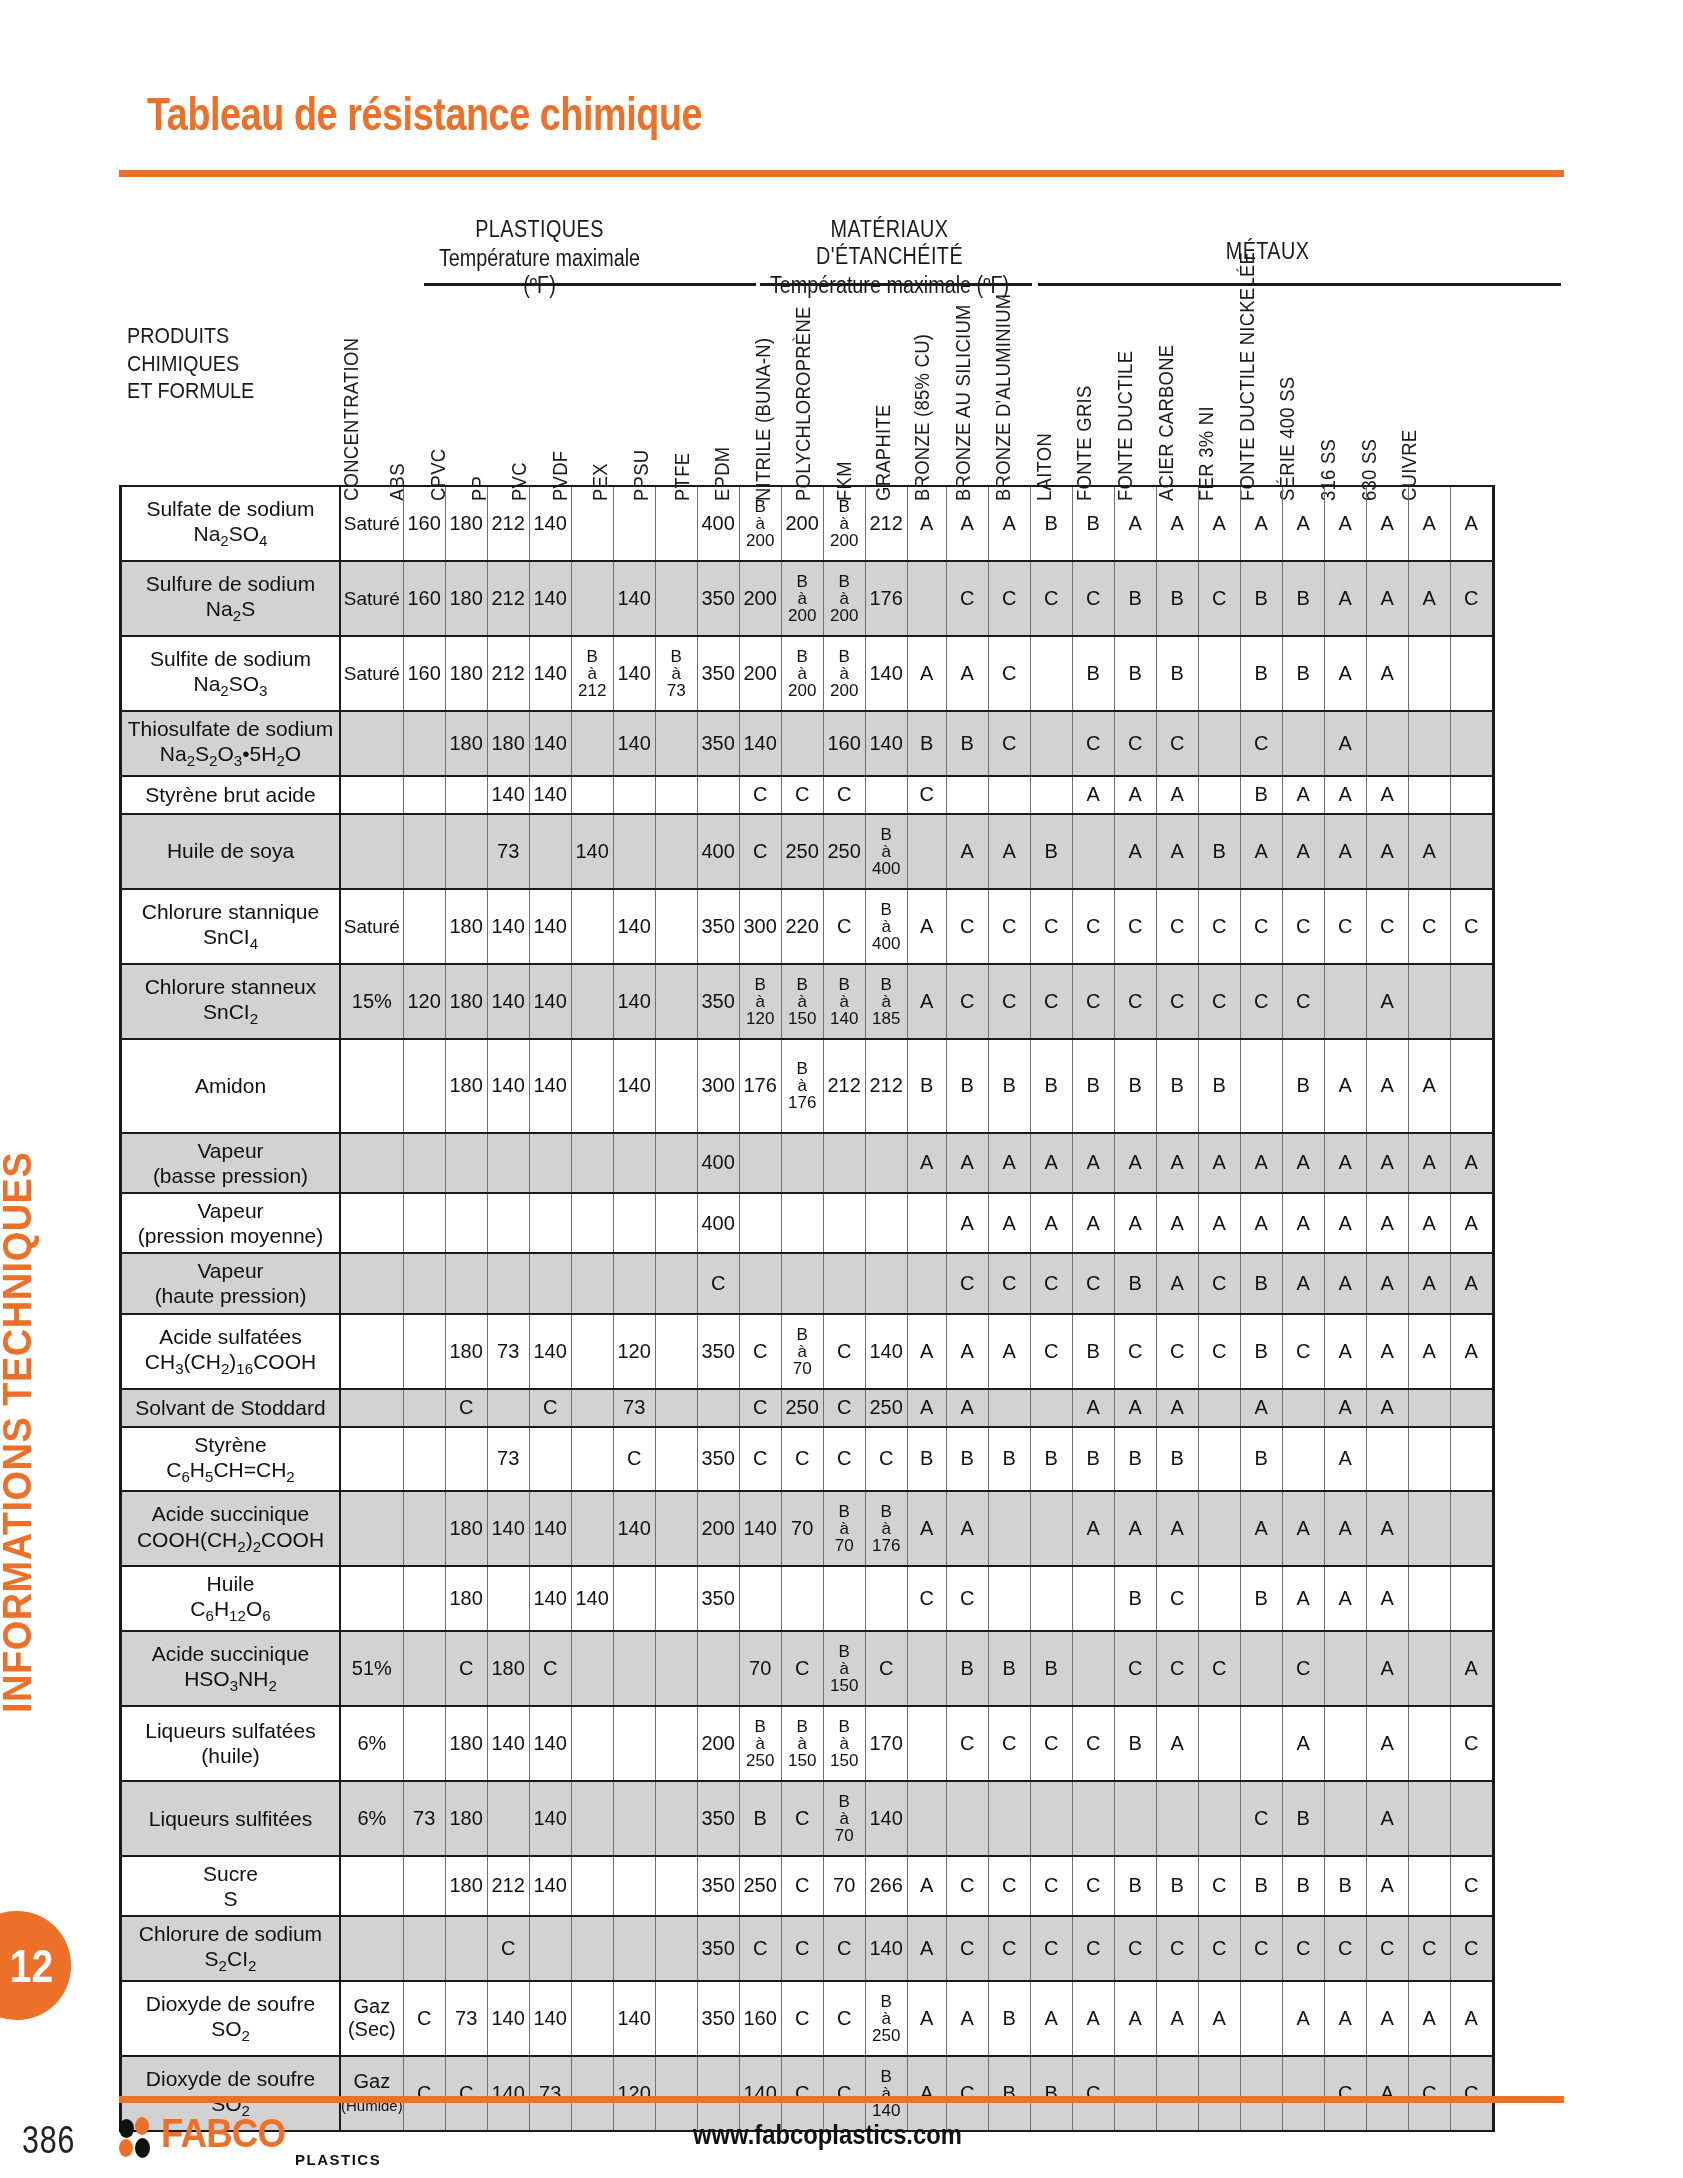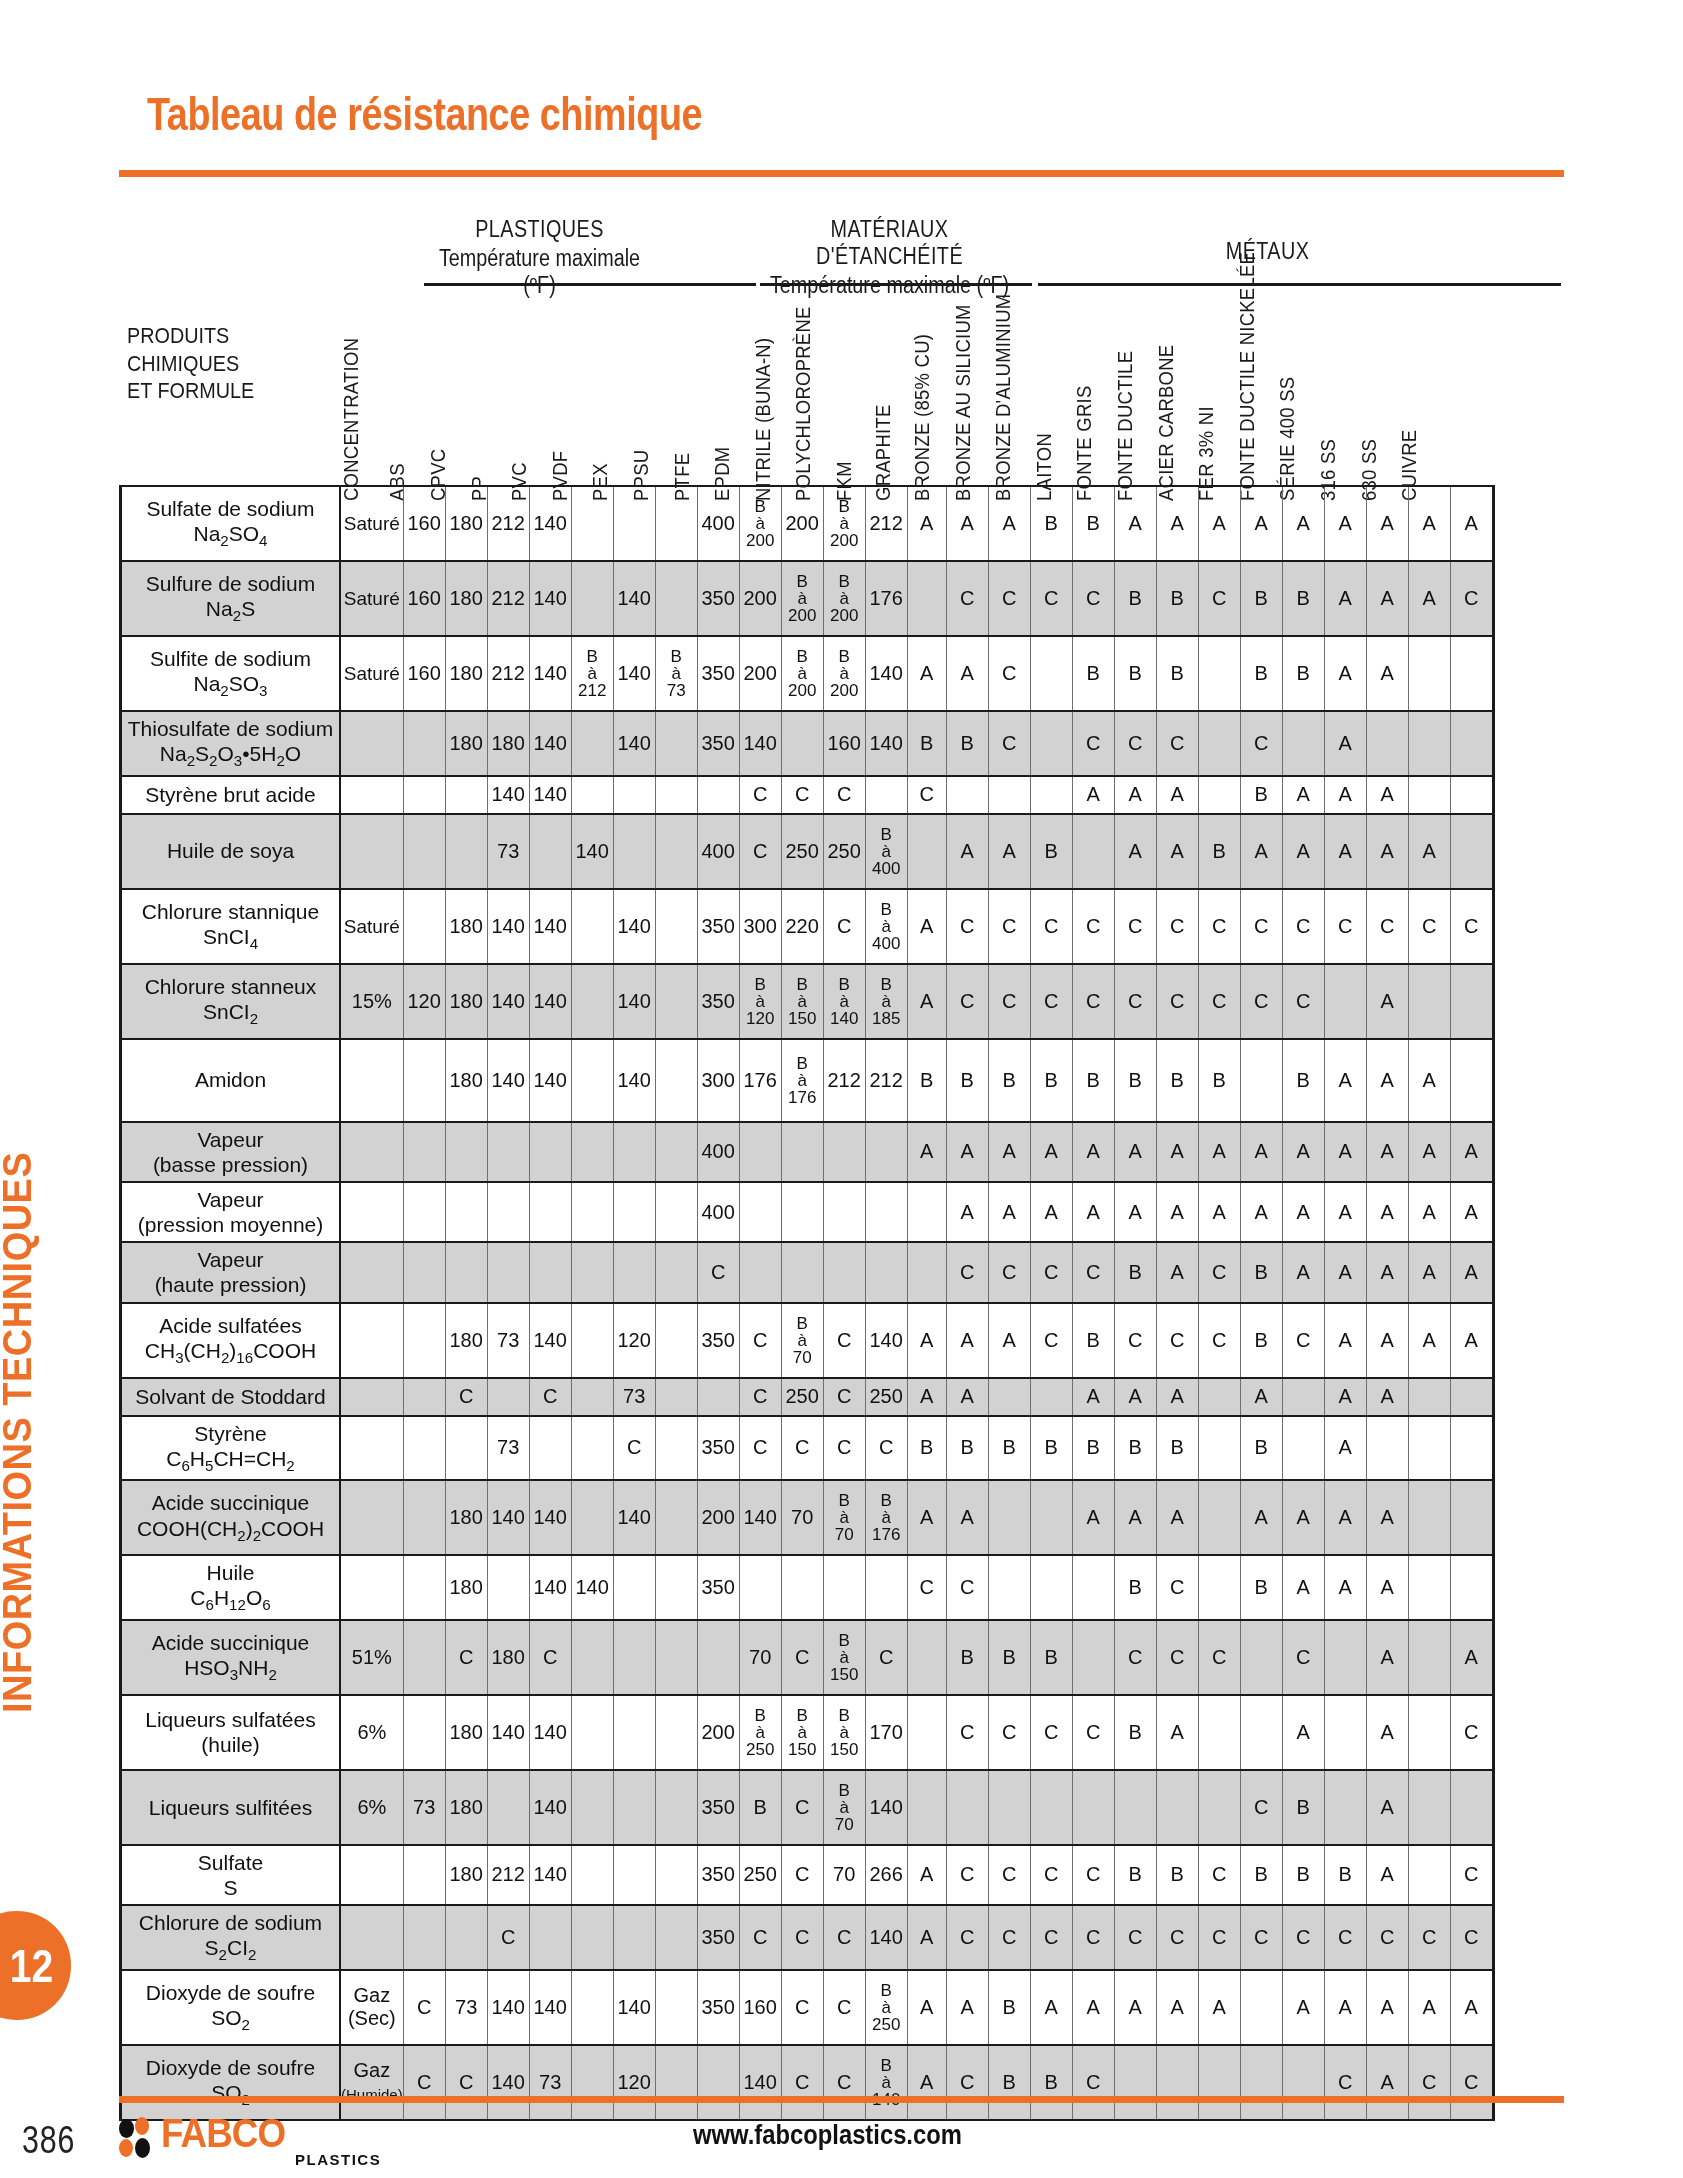--- a/index.html
+++ b/index.html
@@ -524,21 +524,21 @@
         <td style="width: 41px;">C</td>
         <td style="width: 41px;">C</td>
         <td style="width: 41px;">C</td>
         <td style="width: 41px;">C</td>
         <td style="width: 41px;">C</td>
         <td style="width: 41px;"></td>
         <td style="width: 41px;">A</td>
         <td style="width: 41px;"></td>
         <td class="last" style="width: 41px;"></td>
       </tr>
-      <tr style="height: 83px;">
+      <tr style="height: 94px;">
         <td class="name" style="width: 211px;">
           <div>Amidon</div>
         </td>
         <td style="width: 51px;"></td>
         <td style="width: 41px;"></td>
         <td style="width: 41px;">180</td>
         <td style="width: 41px;">140</td>
         <td style="width: 41px;">140</td>
         <td style="width: 41px;"></td>
         <td style="width: 41px;">140</td>
@@ -973,21 +973,21 @@
         <td style="width: 41px;"></td>
         <td style="width: 41px;">C</td>
         <td style="width: 41px;">B</td>
         <td style="width: 41px;"></td>
         <td style="width: 41px;">A</td>
         <td style="width: 41px;"></td>
         <td class="last" style="width: 41px;"></td>
       </tr>
       <tr style="height: 59px;">
         <td class="name" style="width: 211px;">
-          <div>Sulfate</div>
+          <div>Sucre</div>
           <div>S</div>
         </td>
         <td style="width: 51px;"></td>
         <td style="width: 41px;"></td>
         <td style="width: 41px;">180</td>
         <td style="width: 41px;">212</td>
         <td style="width: 41px;">140</td>
         <td style="width: 41px;"></td>
         <td style="width: 41px;"></td>
         <td style="width: 41px;"></td>

